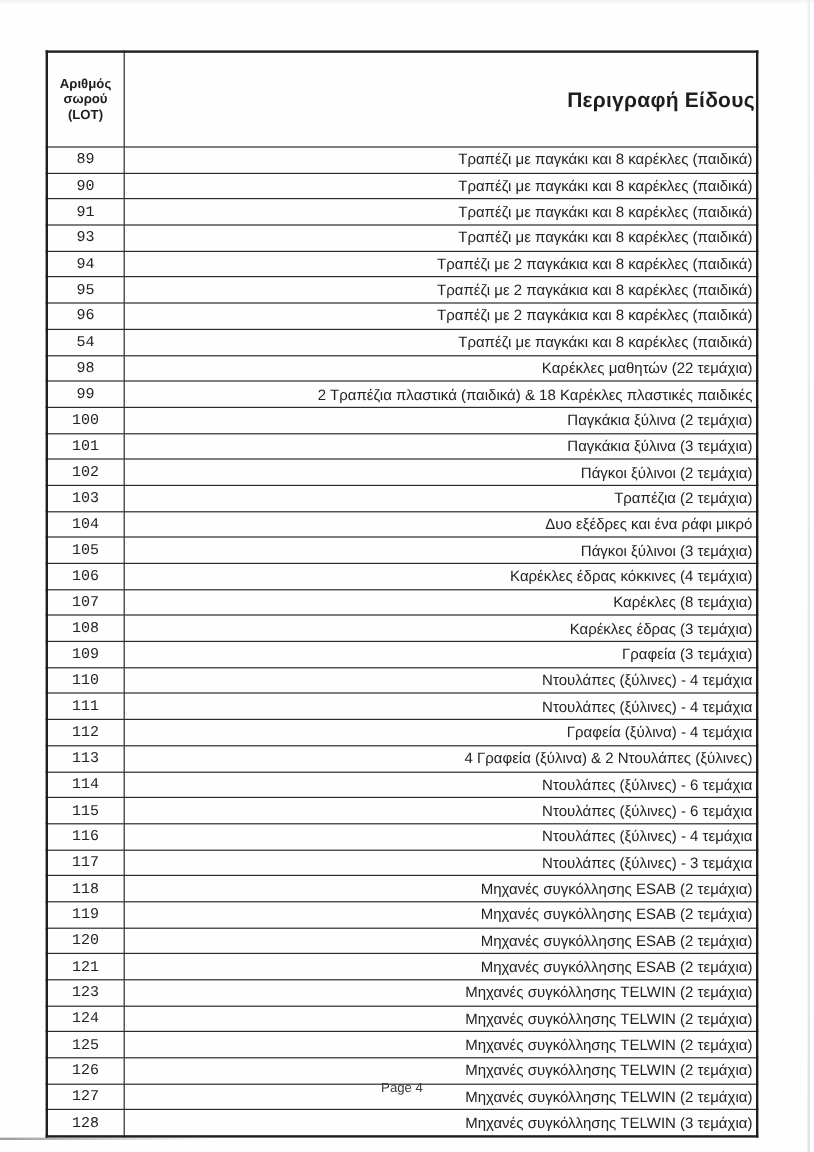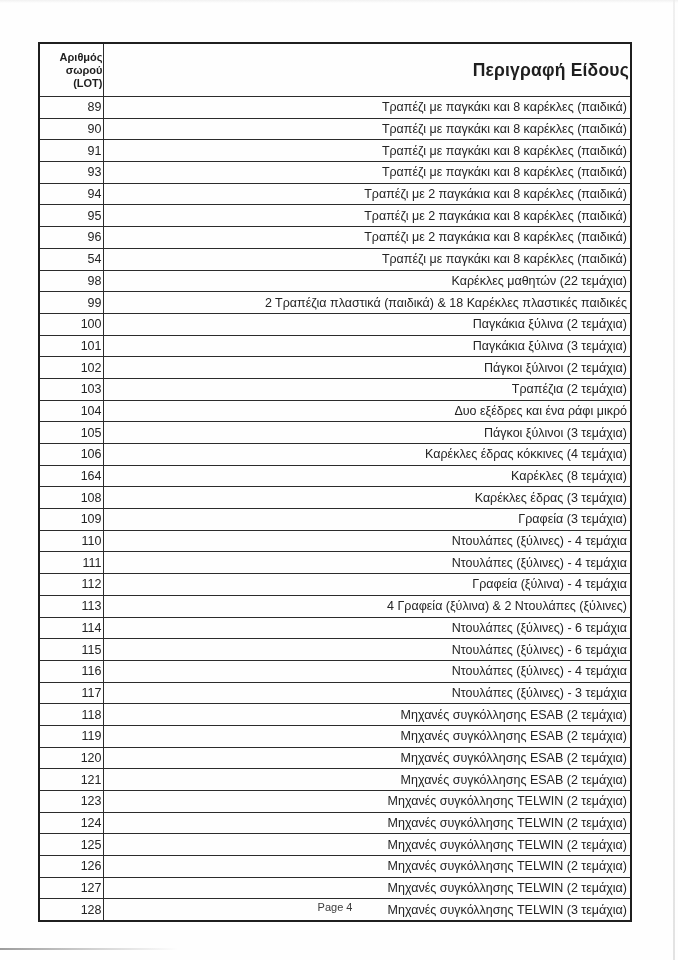--- a/index.html
+++ b/index.html
@@ -60,38 +60,39 @@
   .lot-table col.c-lot { width: 64px; }
 
   .lot-table thead th {
     height: 44px;
     vertical-align: middle;
   }
   th.col-lot {
     font-size: 11px;
     font-weight: bold;
     line-height: 13px;
-    text-align: right;
-    padding: 4px 0;
+    text-align: center;
+    padding: 17px 0;
   }
   th.col-desc {
     font-size: 17.5px;
     font-weight: bold;
     text-align: right;
     letter-spacing: 0.2px;
   }
 
   .lot-table tbody td {
     height: 18.7px;
     font-size: 12.5px;
     color: #232323;
     vertical-align: middle;
   }
   td.col-lot {
-    text-align: right;
+    text-align: center;
+    font-family: Liberation Mono, monospace;
   }
   td.col-desc {
     padding: 0 3px 0 4px;
     text-align: right;
   }
 
   .footer {
     position: absolute;
     left: 38px;
     top: 901px;
@@ -187,21 +188,21 @@
         </tr>
         <tr>
           <td class="col-lot">105</td>
           <td class="col-desc">Πάγκοι ξύλινοι (3 τεμάχια)</td>
         </tr>
         <tr>
           <td class="col-lot">106</td>
           <td class="col-desc">Καρέκλες έδρας κόκκινες (4 τεμάχια)</td>
         </tr>
         <tr>
-          <td class="col-lot">164</td>
+          <td class="col-lot">107</td>
           <td class="col-desc">Καρέκλες (8 τεμάχια)</td>
         </tr>
         <tr>
           <td class="col-lot">108</td>
           <td class="col-desc">Καρέκλες έδρας (3 τεμάχια)</td>
         </tr>
         <tr>
           <td class="col-lot">109</td>
           <td class="col-desc">Γραφεία (3 τεμάχια)</td>
         </tr>

